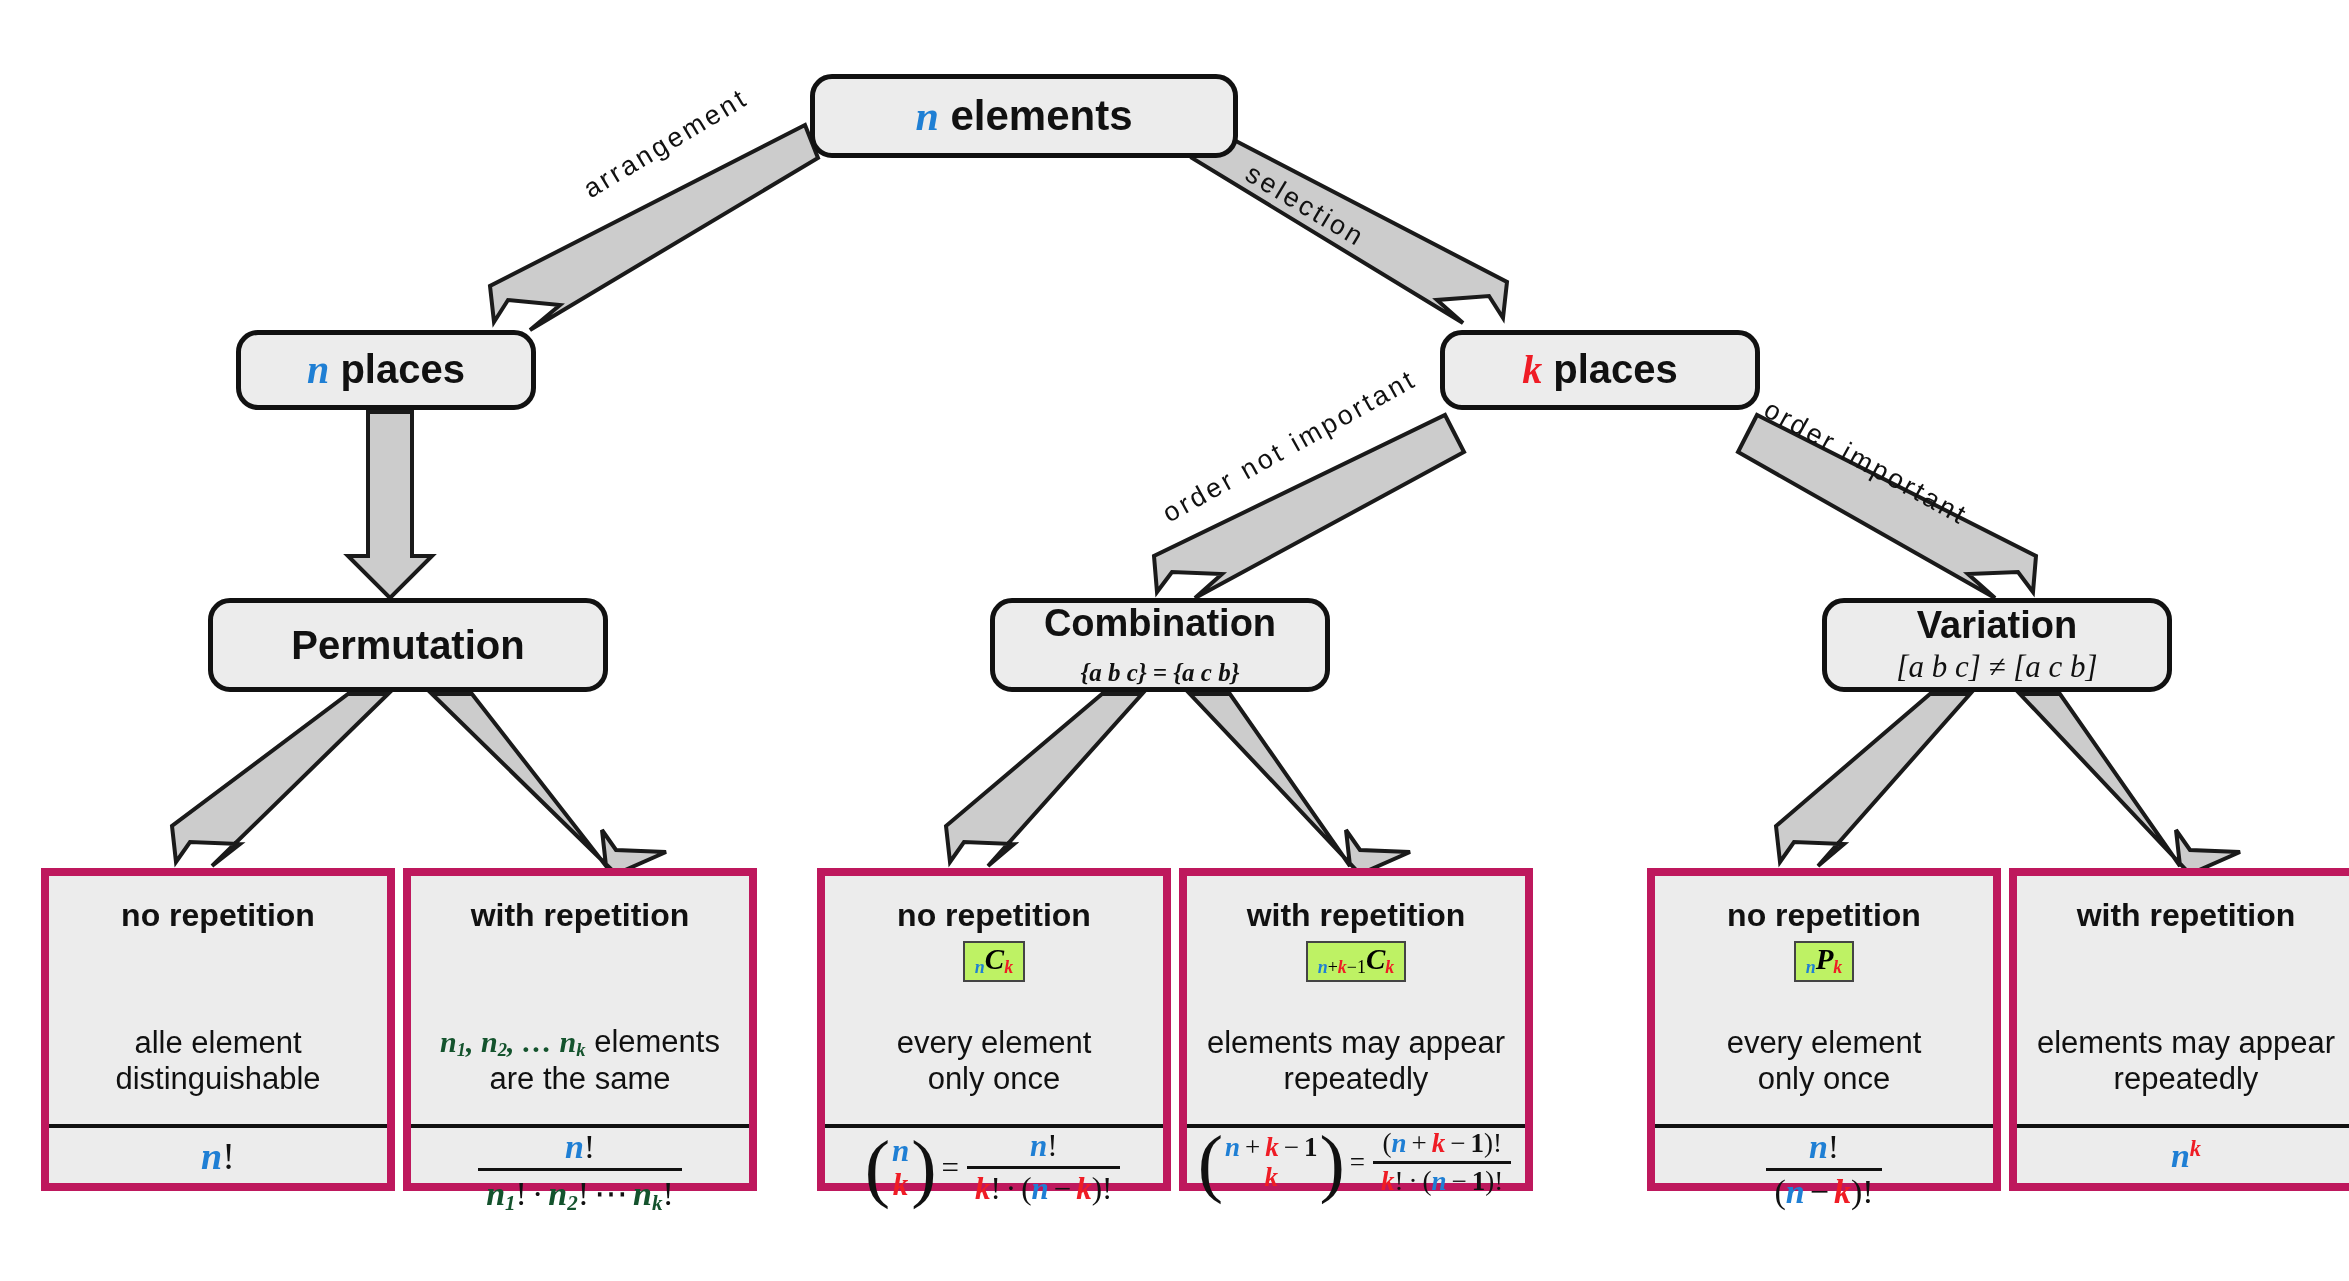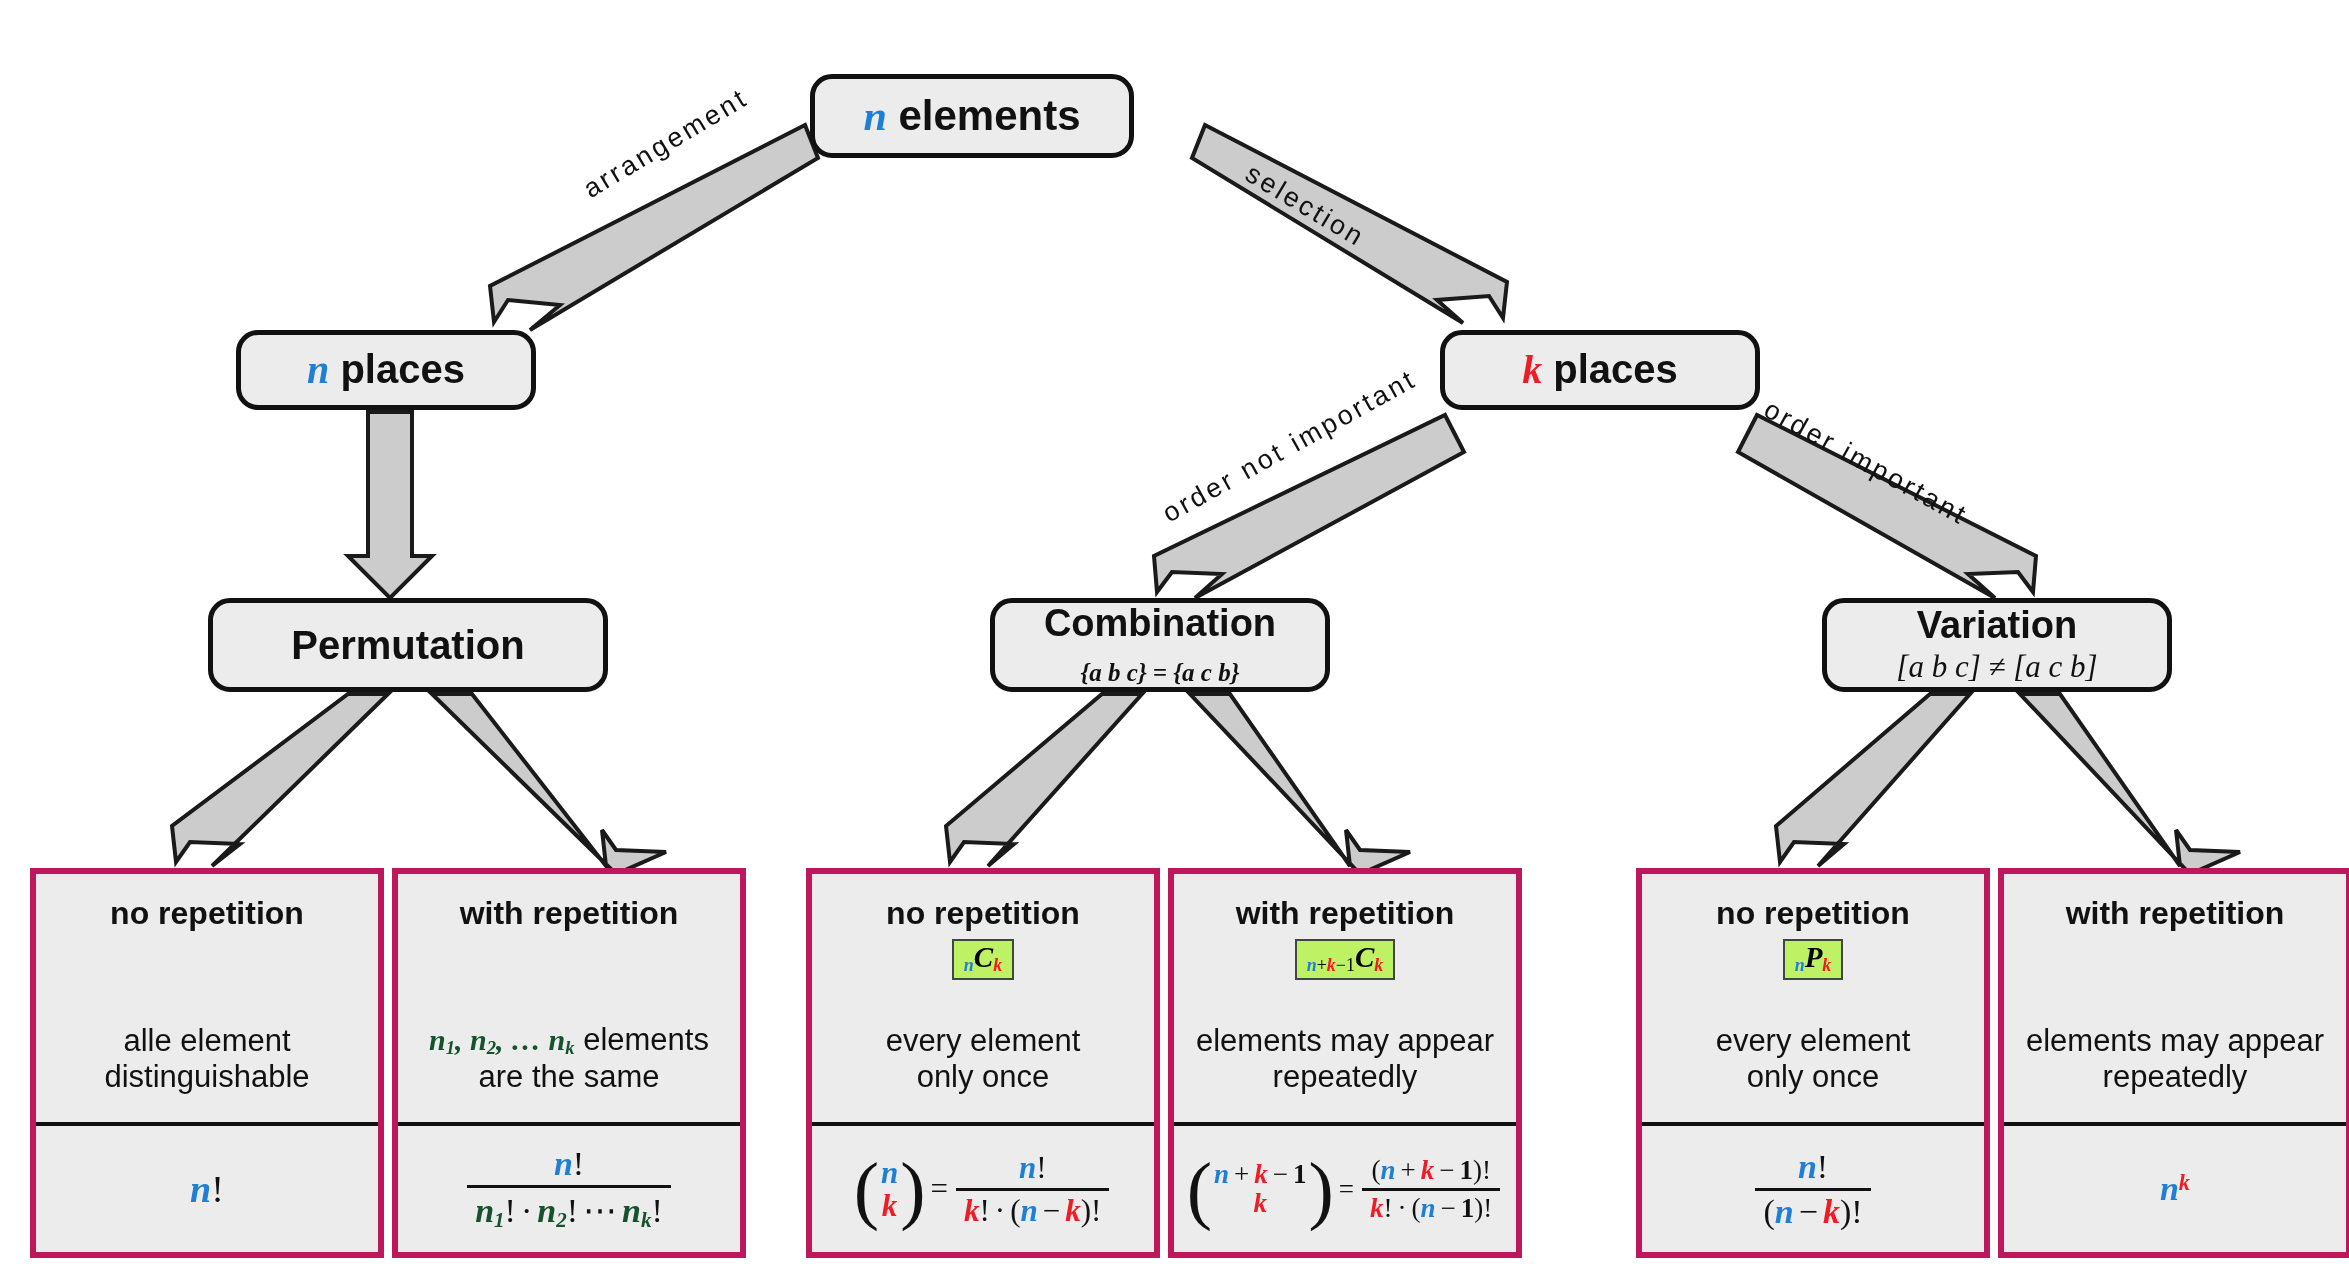--- a/index.html
+++ b/index.html
@@ -32,45 +32,46 @@
     font-style:italic;
     color:#111;
     white-space:nowrap;
     margin-top:4px;
   }
   .var-n{color:#1f7fd4;font-family:"Liberation Serif", serif;font-style:italic;font-weight:bold;}
   .var-k{color:#ef1c25;font-family:"Liberation Serif", serif;font-style:italic;font-weight:bold;}
   .var-g{color:#14532d;font-family:"Liberation Serif", serif;font-style:italic;font-weight:bold;}
 
   
-  #node-elements{left:810px;top:74px;width:324px;height:84px;}
+  #node-elements{left:810px;top:74px;width:428px;height:84px;}
   #node-elements .title{font-size:42px;}
   #node-nplaces{left:236px;top:330px;width:300px;height:80px;}
   #node-nplaces .title{font-size:40px;}
   #node-kplaces{left:1440px;top:330px;width:320px;height:80px;}
   #node-kplaces .title{font-size:40px;}
 
   #node-permutation{left:208px;top:598px;width:400px;height:94px;}
   #node-permutation .title{font-size:40px;}
   #node-combination{left:990px;top:598px;width:340px;height:94px;gap:12px;}
   #node-combination .title{font-size:38px;}
   #node-combination .sub{font-size:25px;font-weight:bold;}
   #node-variation{left:1822px;top:598px;width:350px;height:94px;}
   #node-variation .title{font-size:38px;}
   #node-variation .sub{font-size:31px;}
 
   
   .leaf{
     position:absolute;
-    top:868px;width:354px;height:390px;
+    top:868px;width:354px;height:323px;
     background:#ececec;
-    border:6px solid #be185d;
+    border:8px solid #be185d;
     box-sizing:border-box;
     display:flex;flex-direction:column;
     z-index:3;
+    margin-left:11px;
   }
   .leaf .top{
     flex:0 0 252px;
     display:flex;flex-direction:column;
     align-items:center;
     border-bottom:4px solid #111111;
     box-sizing:border-box;
     padding-top:22px;
   }
   .leaf .hdr{font-size:32px;font-weight:bold;color:#111;line-height:1.1;}

